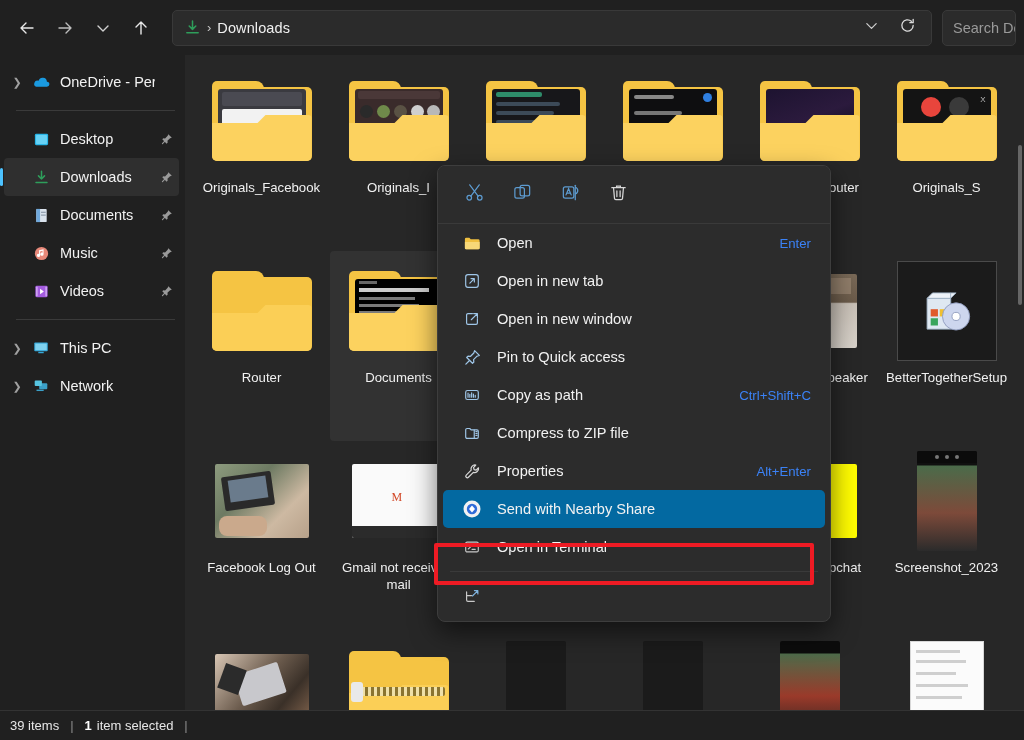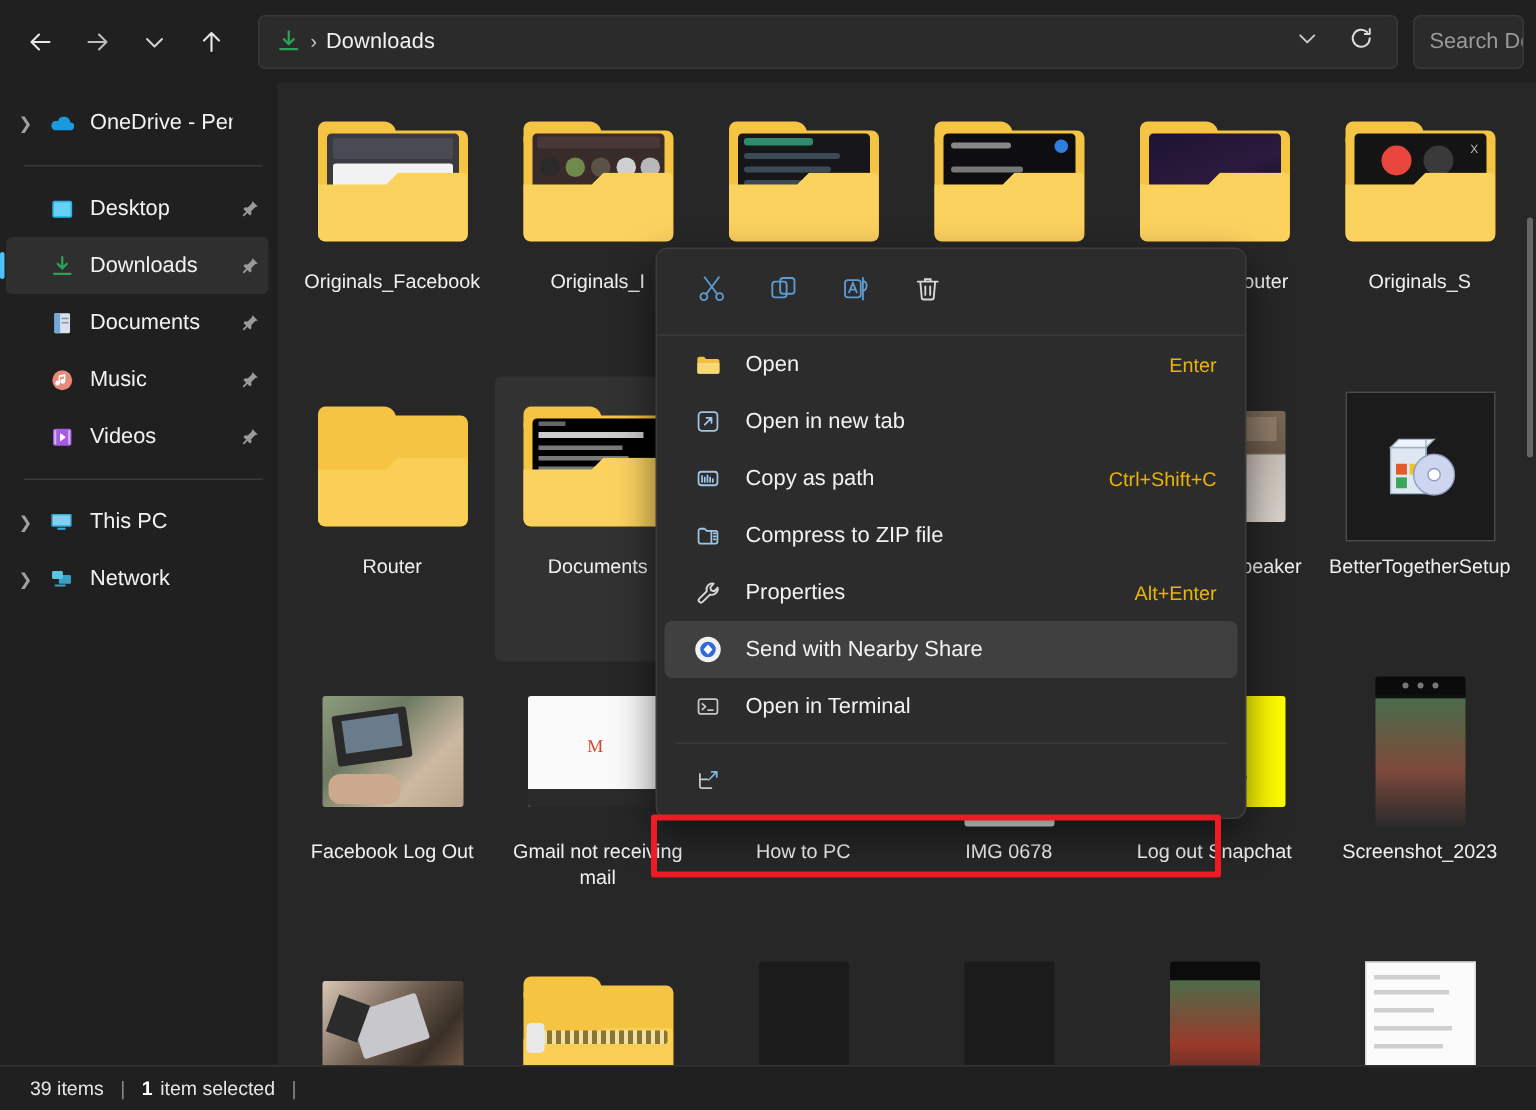--- a/index.html
+++ b/index.html
@@ -218,53 +218,53 @@
     border-radius: 5px;
   }
   .ctx-item {
     position: relative;
     height: 38px;
     margin: 0 5px;
     border-radius: 5px;
     display: flex; align-items: center;
     padding: 0 10px 0 16px;
   }
-  .ctx-item.hl { background: #404040; align-items: center; }
+  .ctx-item.hl { background: #0369a1; align-items: center; }
   .ctx-ico {
     width: 26px; flex: 0 0 auto;
     display: flex; align-items: center; justify-content: center;
   }
   .ctx-label {
     flex: 1 1 auto;
     font-size: 14.6px; color: #f2f2f2;
     padding-left: 12px; white-space: nowrap;
   }
   .ctx-accel {
-    font-size: 13.2px; color: #eab308; white-space: nowrap;
+    font-size: 13.2px; color: #3b82f6; white-space: nowrap;
     padding-right: 4px;
   }
   .ctx-sep { height: 1px; background: #3a3a3a; margin: 5px 12px; }
 
   .redbox {
     position: absolute;
     left: 434px; top: 543px;
     width: 380px; height: 42px;
     border: 4px solid #ee1b24;
     border-radius: 2px;
     pointer-events: none;
   }
 
   
   .statusbar {
     position: absolute; left: 0; bottom: 0;
     width: 1024px; height: 30px;
     background: #202020;
     border-top: 1px solid #333;
     display: flex; align-items: center;
-    padding-left: 20px;
+    padding-left: 10px;
     gap: 0px;
   }
   .status-txt { font-size: 13px; color: #e6e6e6; }
   .status-bold { font-size: 13px; color: #ffffff; font-weight: bold; }
   .status-div { font-size: 13px; color: #8a8a8a; padding: 0 11px; }
 
   .scrollbar-v {
     position:absolute; right:0; top:55px; width:8px; height:655px;
     background: transparent;
   }
@@ -839,21 +839,41 @@
       <span class="ctx-ico">
         <svg width="18" height="18" viewBox="0 0 20 20" fill="none" stroke="#9fc6e8" stroke-width="1.3">
           <rect x="3" y="3" width="14" height="14" rx="2.5"></rect>
           <path d="M7.6 12.4L12.6 7.4M12.6 7.4H8.9M12.6 7.4v3.7" stroke-linecap="round" stroke-linejoin="round"></path>
         </svg>
       </span>
       <span class="ctx-label">Open in new tab</span>
       <span class="ctx-accel"></span>
     </div>
 
-
+    <div class="ctx-item">
+      <span class="ctx-ico">
+        <svg width="18" height="18" viewBox="0 0 20 20" fill="none" stroke="#9fc6e8" stroke-width="1.3">
+          <path d="M10.5 4H5.5A1.5 1.5 0 0 0 4 5.5v9A1.5 1.5 0 0 0 5.5 16h9a1.5 1.5 0 0 0 1.5-1.5v-5" stroke-linecap="round"></path>
+          <path d="M9.2 10.8L16 4M16 4h-4.2M16 4v4.2" stroke-linecap="round" stroke-linejoin="round"></path>
+        </svg>
+      </span>
+      <span class="ctx-label">Open in new window</span>
+      <span class="ctx-accel"></span>
+    </div>
+
+    <div class="ctx-item">
+      <span class="ctx-ico">
+        <svg width="19" height="19" viewBox="0 0 20 20" fill="none" stroke="#9fc6e8" stroke-width="1.3">
+          <path d="M12.2 2.8l5 5-2.4.8-3.7 3.7.3 2.4-1.4 1.4-6.1-6.1L5.3 8.6l2.4.3 3.7-3.7z" stroke-linejoin="round"></path>
+          <path d="M6.6 13.4L3 17" stroke-linecap="round"></path>
+        </svg>
+      </span>
+      <span class="ctx-label">Pin to Quick access</span>
+      <span class="ctx-accel"></span>
+    </div>
 
 
     <div class="ctx-item">
       <span class="ctx-ico">
         <svg width="18" height="18" viewBox="0 0 20 20" fill="none" stroke="#9fc6e8" stroke-width="1.3">
           <rect x="3" y="5" width="14" height="10" rx="2"></rect>
           <path d="M5.6 12.5V8M7.6 12.5V9.2M9.6 12.5V7.6M11.6 12.5v-3.4M13.6 12.5v-2" stroke-linecap="round"></path>
         </svg>
       </span>
       <span class="ctx-label">Copy as path</span>

